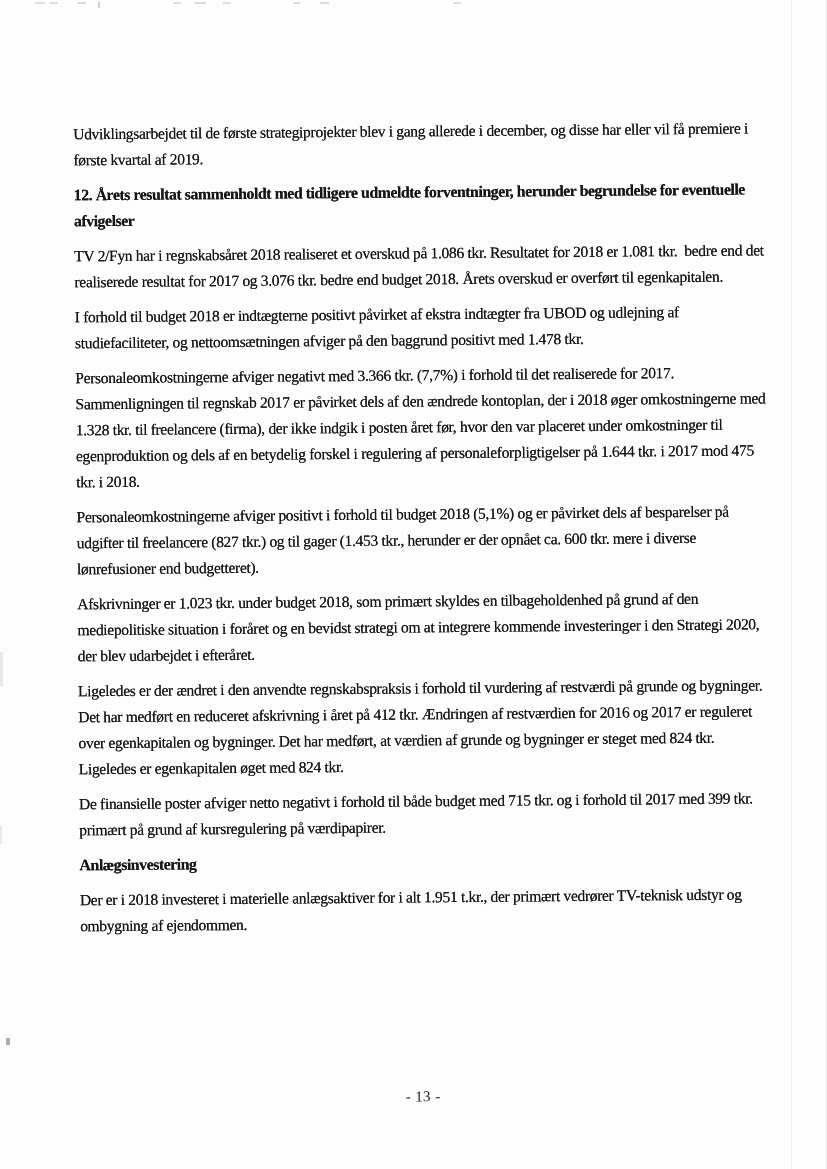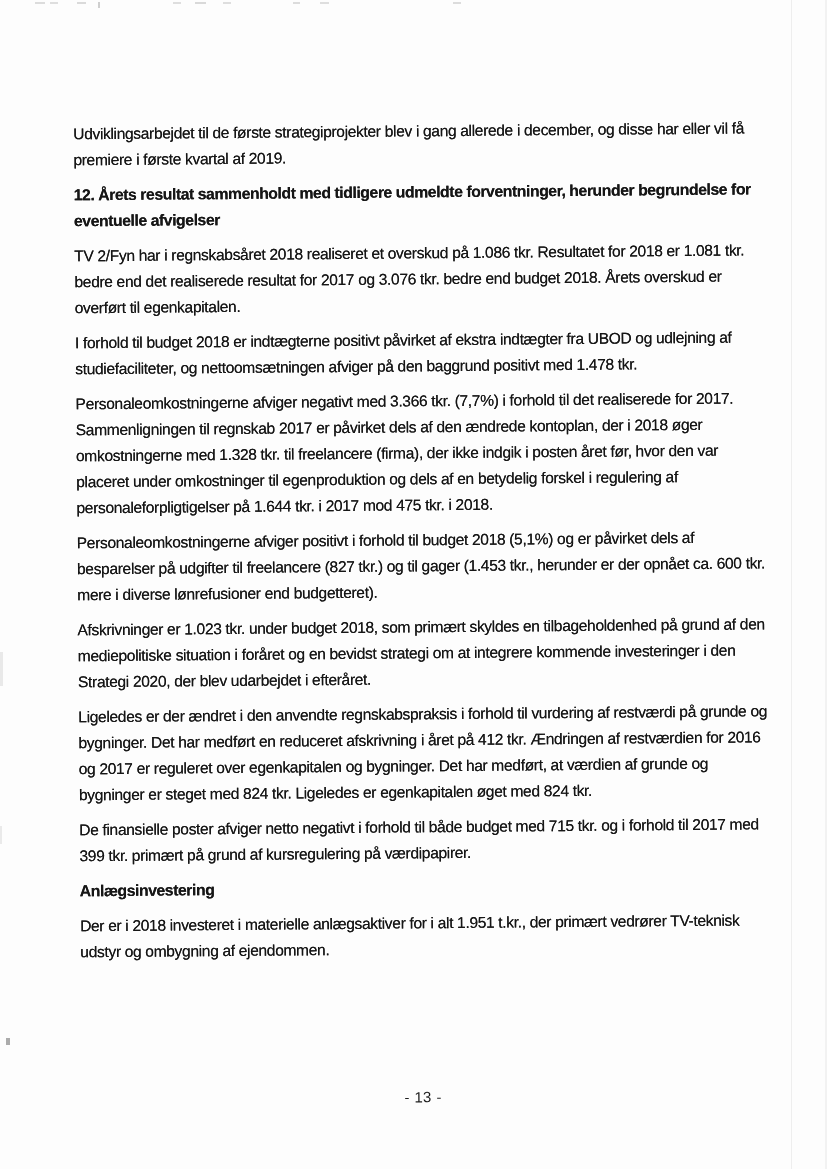--- a/index.html
+++ b/index.html
@@ -6,21 +6,21 @@
     margin: 0;
     padding: 0;
     background: #ffffff;
   }
   .page {
     position: relative;
     width: 827px;
     height: 1169px;
     background: #fdfdfd;
     overflow: hidden;
-    font-family: Liberation Sans, sans-serif;
+    font-family: Liberation Serif, serif;
   }
   
   .rot-frame {
     position: absolute;
     inset: 0;
     transform: rotate(-0.5deg);
     transform-origin: 0 0;
   }
   .content {
     position: absolute;

